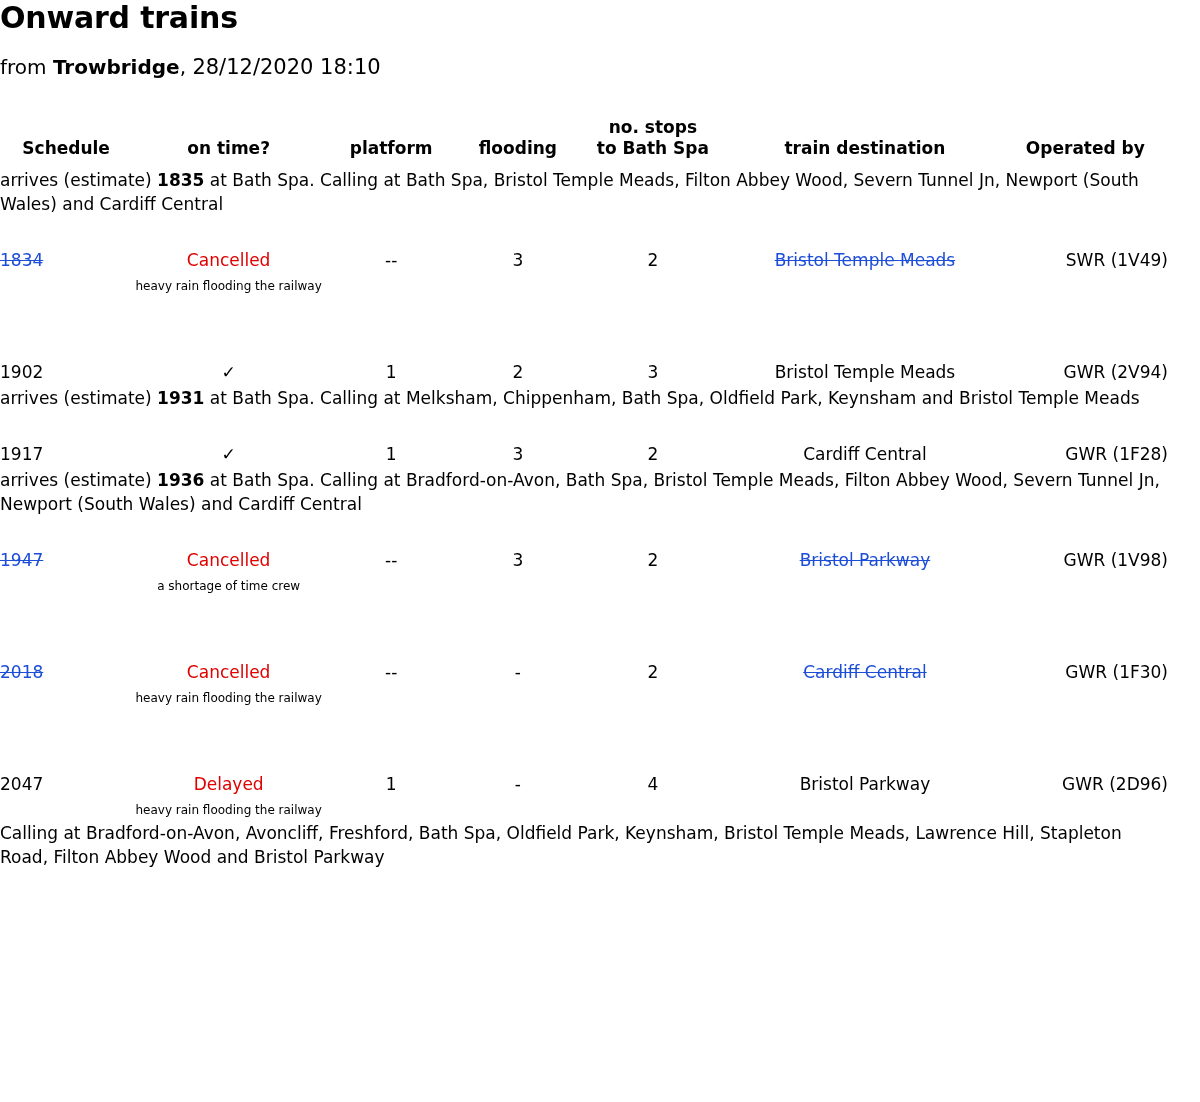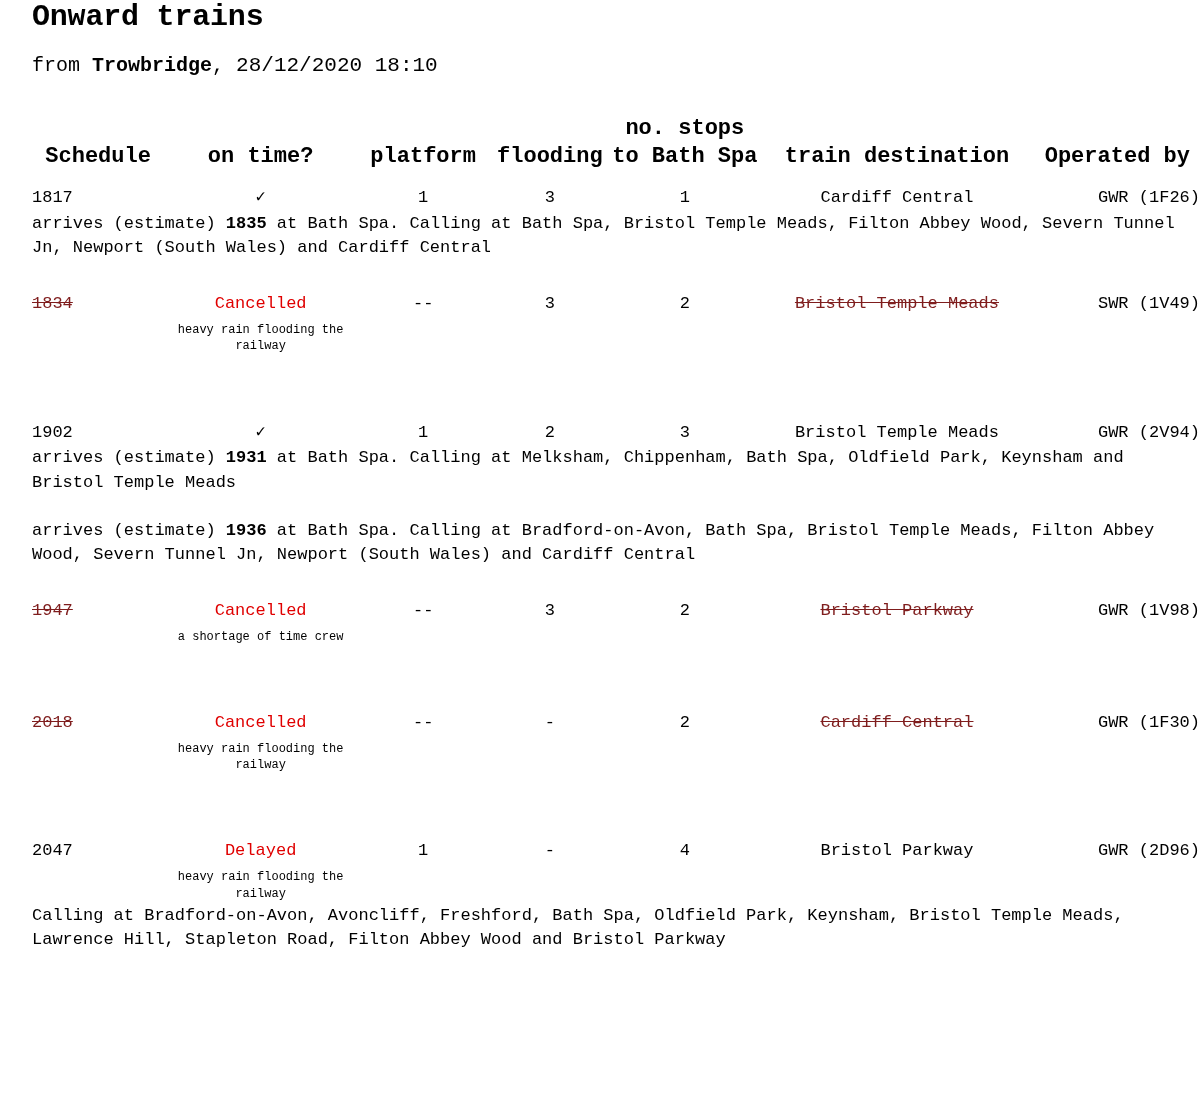--- a/index.html
+++ b/index.html
@@ -8,24 +8,23 @@
     background: #ffffff;
   }
   body {
     width: 1200px;
     min-height: 1102px;
     font-family: "DejaVu Sans", sans-serif;
     color: #000000;
     font-size: 17px;
   }
   .page {
-    padding: 0 32px;
+    padding: 0 0;
     box-sizing: border-box;
     width: 1200px;
-    font-family: Liberation Mono, monospace;
   }
   h1.title {
     font-size: 30px;
     font-weight: bold;
     margin: 0;
     padding: 0 0 4px 0;
     letter-spacing: -0.2px;
   }
   .subtitle {
     font-size: 20px;
@@ -38,21 +37,21 @@
   .subtitle .datetime {
     font-size: 21px;
   }
   table.trains {
     border-collapse: collapse;
     width: 1168px;
     margin-top: 38px;
     table-layout: fixed;
   }
   table.trains th {
-    font-size: 22px;
+    font-size: 17px;
     font-weight: bold;
     vertical-align: bottom;
     padding: 0 0 6px 0;
     line-height: 1.25;
     text-align: center;
   }
   th.c-schedule { text-align: left; width: 120px; }
   th.c-ontime   { text-align: center; width: 175px; }
   th.c-platform { text-align: center; width: 120px; }
   th.c-coaches  { text-align: center; width: 110px; }
@@ -72,21 +71,21 @@
   td.coaches   { text-align: center; }
   td.stops     { text-align: center; }
   td.dest      { text-align: center; }
   td.operator  { text-align: right; }
 
   tr.main-row td { padding-top: 11px; }
   .cancelled-text { color: #e00000; }
   .delayed-text { color: #e00000; }
   .struck {
     text-decoration: line-through;
-    color: #7f1d1d;
+    color: #1d4ed8;
   }
   .tick { font-size: 17px; }
   .reason {
     display: block;
     font-size: 12px;
     color: #000000;
     margin-top: 6px;
     text-align: center;
   }
   tr.detail-row td {
@@ -135,29 +134,20 @@
         <th class="c-stops">
           <span>no. stops</span><br>
           <span>to Bath Spa</span>
         </th>
         <th class="c-dest">train destination</th>
         <th class="c-operator">Operated by</th>
       </tr>
     </thead>
     <tbody>
 
-      <tr class="main-row">
-        <td class="schedule">1817</td>
-        <td class="ontime"><span class="tick">✓</span></td>
-        <td class="platform">1</td>
-        <td class="coaches">3</td>
-        <td class="stops">1</td>
-        <td class="dest">Cardiff Central</td>
-        <td class="operator">GWR (1F26)</td>
-      </tr>
       <tr class="detail-row">
         <td colspan="7"><span>arrives (estimate) </span><span class="bold">1835</span><span> at Bath Spa. Calling at Bath Spa, Bristol Temple Meads, Filton Abbey Wood, Severn Tunnel Jn, Newport (South Wales) and Cardiff Central</span></td>
       </tr>
       <tr class="spacer-small">
           <td colspan="7"></td>
         </tr>
 
       <tr class="main-row">
         <td class="schedule struck">1834</td>
         <td class="ontime">
@@ -183,20 +173,29 @@
         <td class="dest">Bristol Temple Meads</td>
         <td class="operator">GWR (2V94)</td>
       </tr>
       <tr class="detail-row">
         <td colspan="7"><span>arrives (estimate) </span><span class="bold">1931</span><span> at Bath Spa. Calling at Melksham, Chippenham, Bath Spa, Oldfield Park, Keynsham and Bristol Temple Meads</span></td>
       </tr>
       <tr class="spacer-small">
           <td colspan="7"></td>
         </tr>
 
+      <tr class="main-row">
+        <td class="schedule">1917</td>
+        <td class="ontime"><span class="tick">✓</span></td>
+        <td class="platform">1</td>
+        <td class="coaches">3</td>
+        <td class="stops">2</td>
+        <td class="dest">Cardiff Central</td>
+        <td class="operator">GWR (1F28)</td>
+      </tr>
       <tr class="detail-row">
         <td colspan="7"><span>arrives (estimate) </span><span class="bold">1936</span><span> at Bath Spa. Calling at Bradford-on-Avon, Bath Spa, Bristol Temple Meads, Filton Abbey Wood, Severn Tunnel Jn, Newport (South Wales) and Cardiff Central</span></td>
       </tr>
       <tr class="spacer-small">
           <td colspan="7"></td>
         </tr>
 
       <tr class="main-row">
         <td class="schedule struck">1947</td>
         <td class="ontime">

